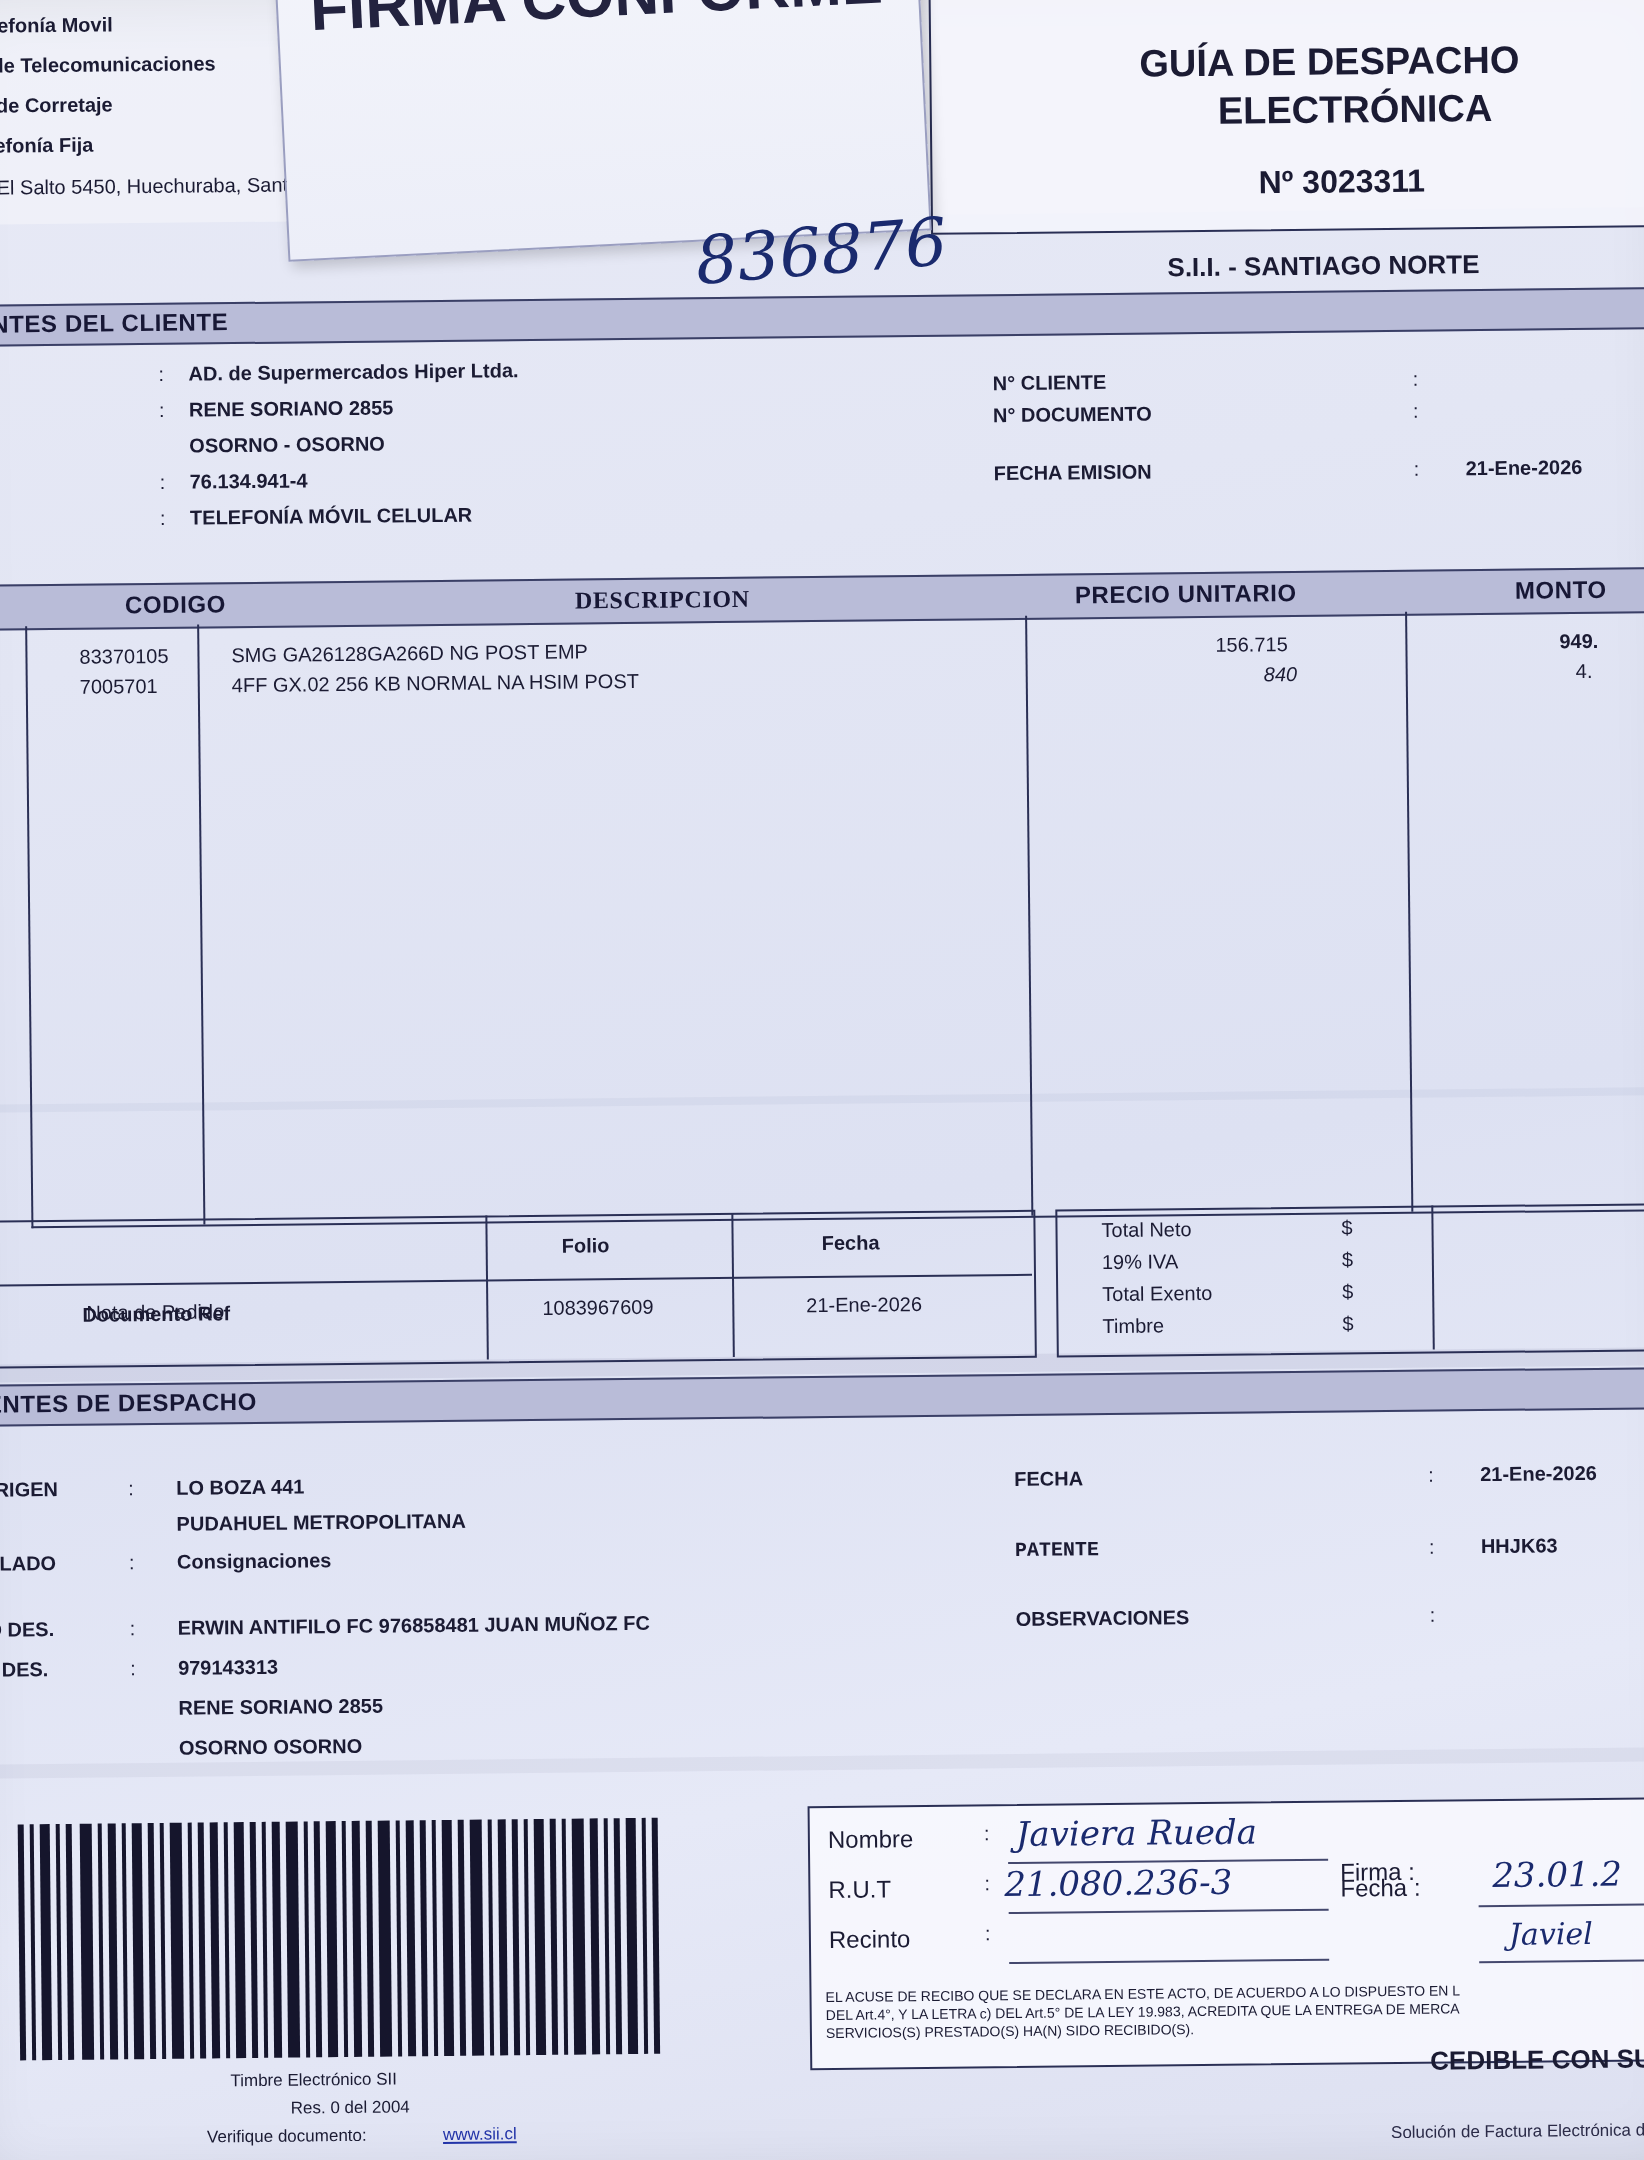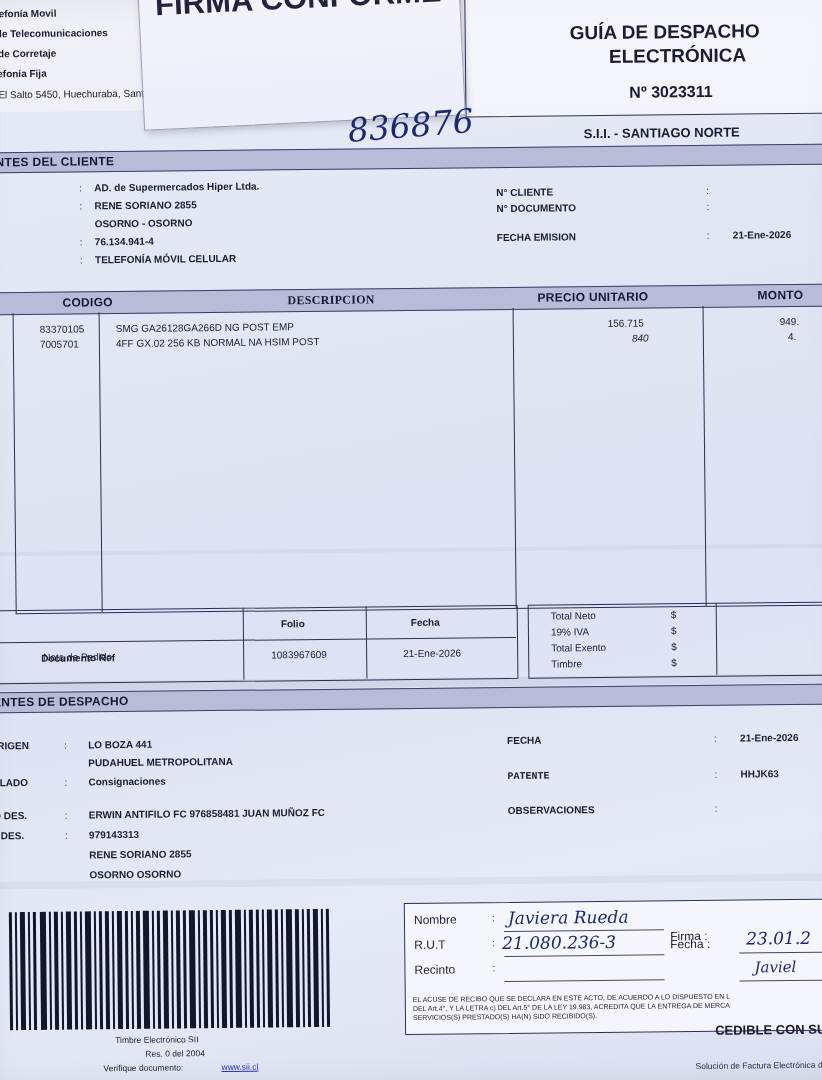--- a/index.html
+++ b/index.html
@@ -121,21 +121,21 @@
     <div class="ln bandtxt" style="left:790px;top:304px;">MONTO</div>
 
     <div class="box" style="left:45px;top:321px;width:835px;height:300px;border-top:none;"></div>
     <div class="vline" style="left:131px;top:321px;height:300px;"></div>
     <div class="vline" style="left:545px;top:321px;height:300px;"></div>
     <div class="vline" style="left:735px;top:321px;height:300px;"></div>
 
     <div class="ln sm" style="left:72px;top:332px;">83370105</div>
     <div class="ln sm" style="left:148px;top:332px;">SMG GA26128GA266D NG POST EMP</div>
     <div class="ln sm" style="left:640px;top:332px;">156.715</div>
-    <div class="ln sm" style="left:812px;top:332px;">949.</div>
+    <div class="ln sm" style="left:812px;top:332px;font-weight:bold;">949.</div>
 
     <div class="ln sm" style="left:72px;top:347px;">7005701</div>
     <div class="ln sm" style="left:148px;top:347px;">4FF GX.02 256 KB NORMAL NA HSIM POST</div>
     <div class="ln sm" style="left:664px;top:347px;font-style:italic;">840</div>
     <div class="ln sm" style="left:820px;top:347px;">4.</div>
 
     <div class="box" style="left:18px;top:618px;width:527px;height:72px;"></div>
     <div class="hline" style="left:18px;top:650px;width:527px;"></div>
     <div class="vline" style="left:272px;top:618px;height:72px;"></div>
     <div class="vline" style="left:395px;top:618px;height:72px;"></div>

